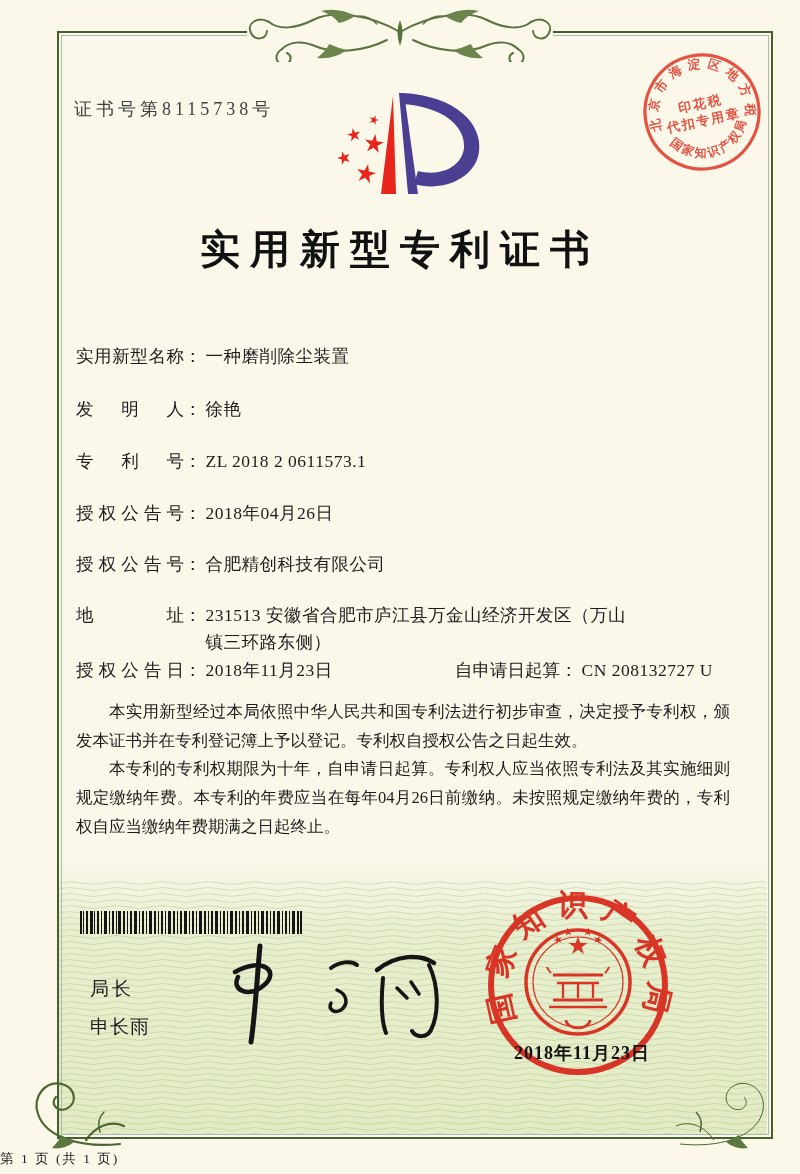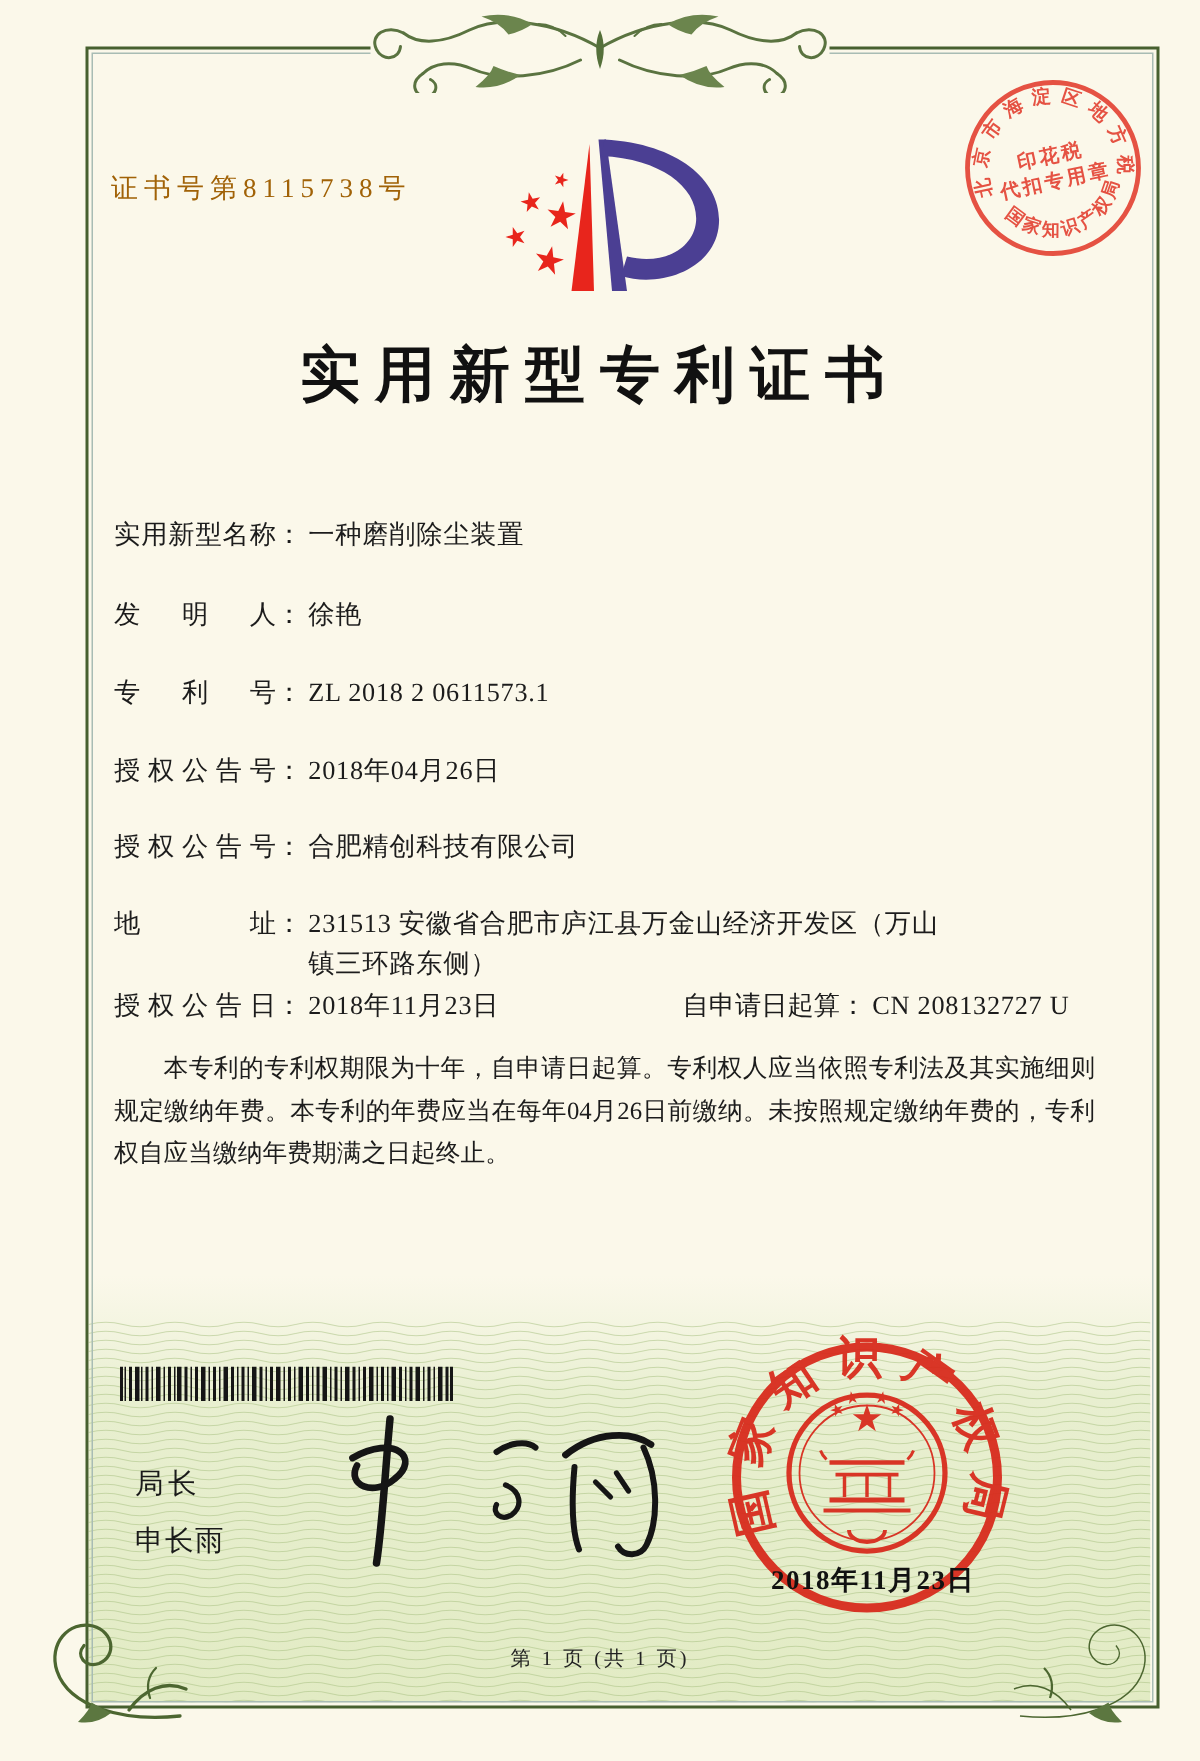--- a/index.html
+++ b/index.html
@@ -9,21 +9,21 @@
     font-family:"Liberation Serif","DejaVu Serif",serif;
     color:#222;
   }
   
   .frame{position:absolute;left:57px;top:31px;width:712px;height:1104px;
     border:2px solid #47602f;}
   .frame::before{content:"";position:absolute;inset:2px;border:1px solid #a8bcb4;}
 
   .guilloche{position:absolute;left:59px;top:850px;width:708px;height:285px;}
 
-  .cert-no{position:absolute;left:74px;top:97px;font-size:18px;letter-spacing:4px;color:#a16207;margin-top:16px;}
+  .cert-no{position:absolute;left:74px;top:97px;font-size:18px;letter-spacing:4px;color:#404040;}
 
   .logo{position:absolute;left:330px;top:78px;width:160px;height:128px;}
 
   .doc-title{position:absolute;left:0;top:222px;width:100%;text-align:center;
     font-size:40px;font-weight:700;letter-spacing:10px;color:#111;}
 
   .frow{position:absolute;left:76px;font-size:17.5px;line-height:27px;white-space:nowrap;color:#1c1c1c;}
   .flabel{display:inline-block;width:108px;text-align:justify;text-align-last:justify;}
   .fcolon{margin-right:4px;}
   .fvalue{letter-spacing:0.5px;}
@@ -45,21 +45,21 @@
   .seal{position:absolute;left:473px;top:880px;width:210px;height:210px;opacity:.93;}
   .seal-ring-text{font-size:30px;font-weight:700;letter-spacing:12px;fill:#d8281a;}
   .seal-date{position:absolute;left:492px;top:1041px;width:180px;text-align:center;
     font-size:18px;letter-spacing:1px;color:#111;font-weight:600;}
 
   .tax-stamp{position:absolute;left:632px;top:42px;width:140px;height:140px;opacity:.88;}
   .stamp-arc{font-size:12.5px;letter-spacing:6px;fill:#e23c2c;font-weight:600;}
   .stamp-arc2{font-size:12px;letter-spacing:2px;fill:#e23c2c;font-weight:600;}
   .stamp-center{font-size:13px;letter-spacing:2px;fill:#e23c2c;font-weight:700;text-anchor:middle;}
 
-  .footer{position:absolute;left:0;top:1097px;width:100%;text-align:center;
+  .footer{position:absolute;left:0;top:1150px;width:100%;
     font-size:13.5px;letter-spacing:2px;color:#222;}
 
   .ornament-top{position:absolute;left:235px;top:0;width:330px;height:62px;}
   .flourish{position:absolute;width:112px;height:82px;}
   .flourish.bl{left:16px;top:1072px;}
   .flourish.br{left:672px;top:1072px;}
 </style>
 </head>
 <body>
 
@@ -166,20 +166,21 @@
     <span class="flabel">地址</span><span class="fcolon">：</span><span class="fvalue">231513 安徽省合肥市庐江县万金山经济开发区（万山镇三环路东侧）</span>
   </div>
   <div class="frow" style="top:657px">
     <span class="flabel">授权公告日</span><span class="fcolon">：</span><span class="fvalue">2018年11月23日</span>
     <span class="fgroup2">
       <span class="flabel2">自申请日起算</span><span class="fcolon">：</span><span class="fvalue">CN 208132727 U</span>
     </span>
   </div>
 
   <div class="paras">
+    <p>本实用新型经过本局依照中华人民共和国专利法进行初步审查，决定授予专利权，颁发本证书并在专利登记簿上予以登记。专利权自授权公告之日起生效。</p>
     <p>本专利的专利权期限为十年，自申请日起算。专利权人应当依照专利法及其实施细则规定缴纳年费。本专利的年费应当在每年04月26日前缴纳。未按照规定缴纳年费的，专利权自应当缴纳年费期满之日起终止。</p>
   </div>
 
   <svg class="barcode" viewBox="0 0 222 23" preserveAspectRatio="none">
     <g fill="#151515">
       <rect x="0" width="2" height="23"></rect>
         <rect x="3" width="1" height="23"></rect>
         <rect x="6" width="2" height="23"></rect>
         <rect x="10" width="3" height="23"></rect>
         <rect x="14" width="1" height="23"></rect>

